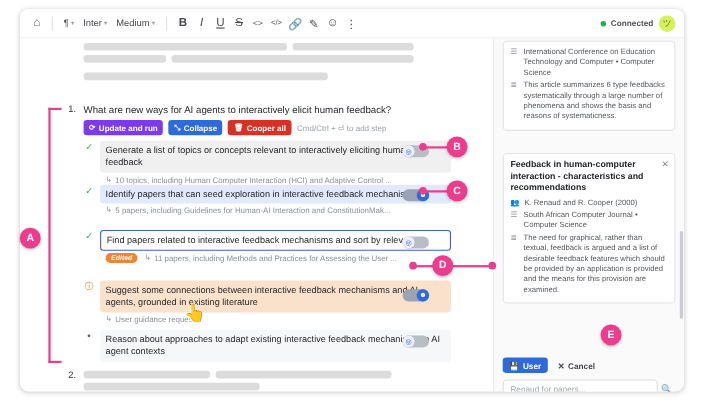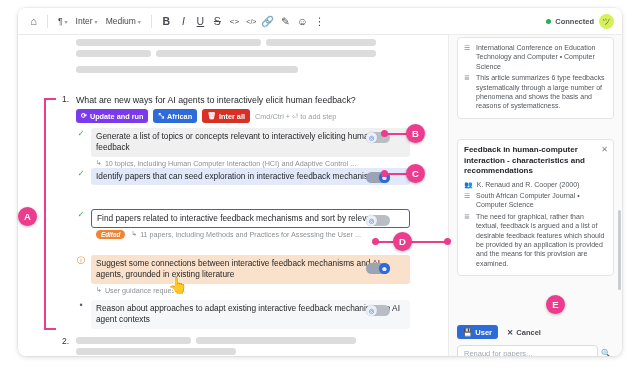--- a/index.html
+++ b/index.html
@@ -257,25 +257,25 @@
         <div class="qnum" style="left:44px; top:59px;">1.</div>
         <div class="qtext">What are new ways for AI agents to interactively elicit human feedback?</div>
 
         <div class="btn-row">
           <div class="btn btn-update">
             <span class="btn-ico">⟳</span>
             <span>Update and run</span>
           </div>
           <div class="btn btn-collapse">
             <span class="btn-ico">⤡</span>
-            <span>African</span>
+            <span>Collapse</span>
           </div>
           <div class="btn btn-delete">
             <span class="btn-ico">🗑</span>
-            <span>Inter all</span>
+            <span>Cooper all</span>
           </div>
           <div class="hint">Cmd/Ctrl + ⏎ to add step</div>
         </div>
 
         <div class="step" style="top:93px;">
           <div class="step-line">
             <div class="st-mark st-check">✓</div>
             <div class="st-body bg-grey">Generate a list of topics or concepts relevant to interactively eliciting human feedback</div>
           </div>
           <div class="sub">
@@ -284,20 +284,24 @@
           </div>
         </div>
         <div class="toggle off" style="left:348px; top:97px;">
           <span class="knob knob-ai">◎</span>
         </div>
 
         <div class="step" style="top:133px;">
           <div class="step-line">
             <div class="st-mark st-check">✓</div>
             <div class="st-body bg-blue">Identify papers that can seed exploration in interactive feedback mechanisms</div>
+          </div>
+          <div class="sub">
+            <span class="sub-arrow">↳</span>
+            <span>5 papers, including Guidelines for Human-AI Interaction and ConstitutionMak...</span>
           </div>
         </div>
         <div class="toggle on" style="left:348px; top:137px;">
           <span class="knob knob-user">☻</span>
         </div>
 
         <div class="step" style="top:174px;">
           <div class="step-line">
             <div class="st-mark st-check">✓</div>
             <div class="st-body sel-box">Find papers related to interactive feedback mechanisms and sort by relevance</div>

